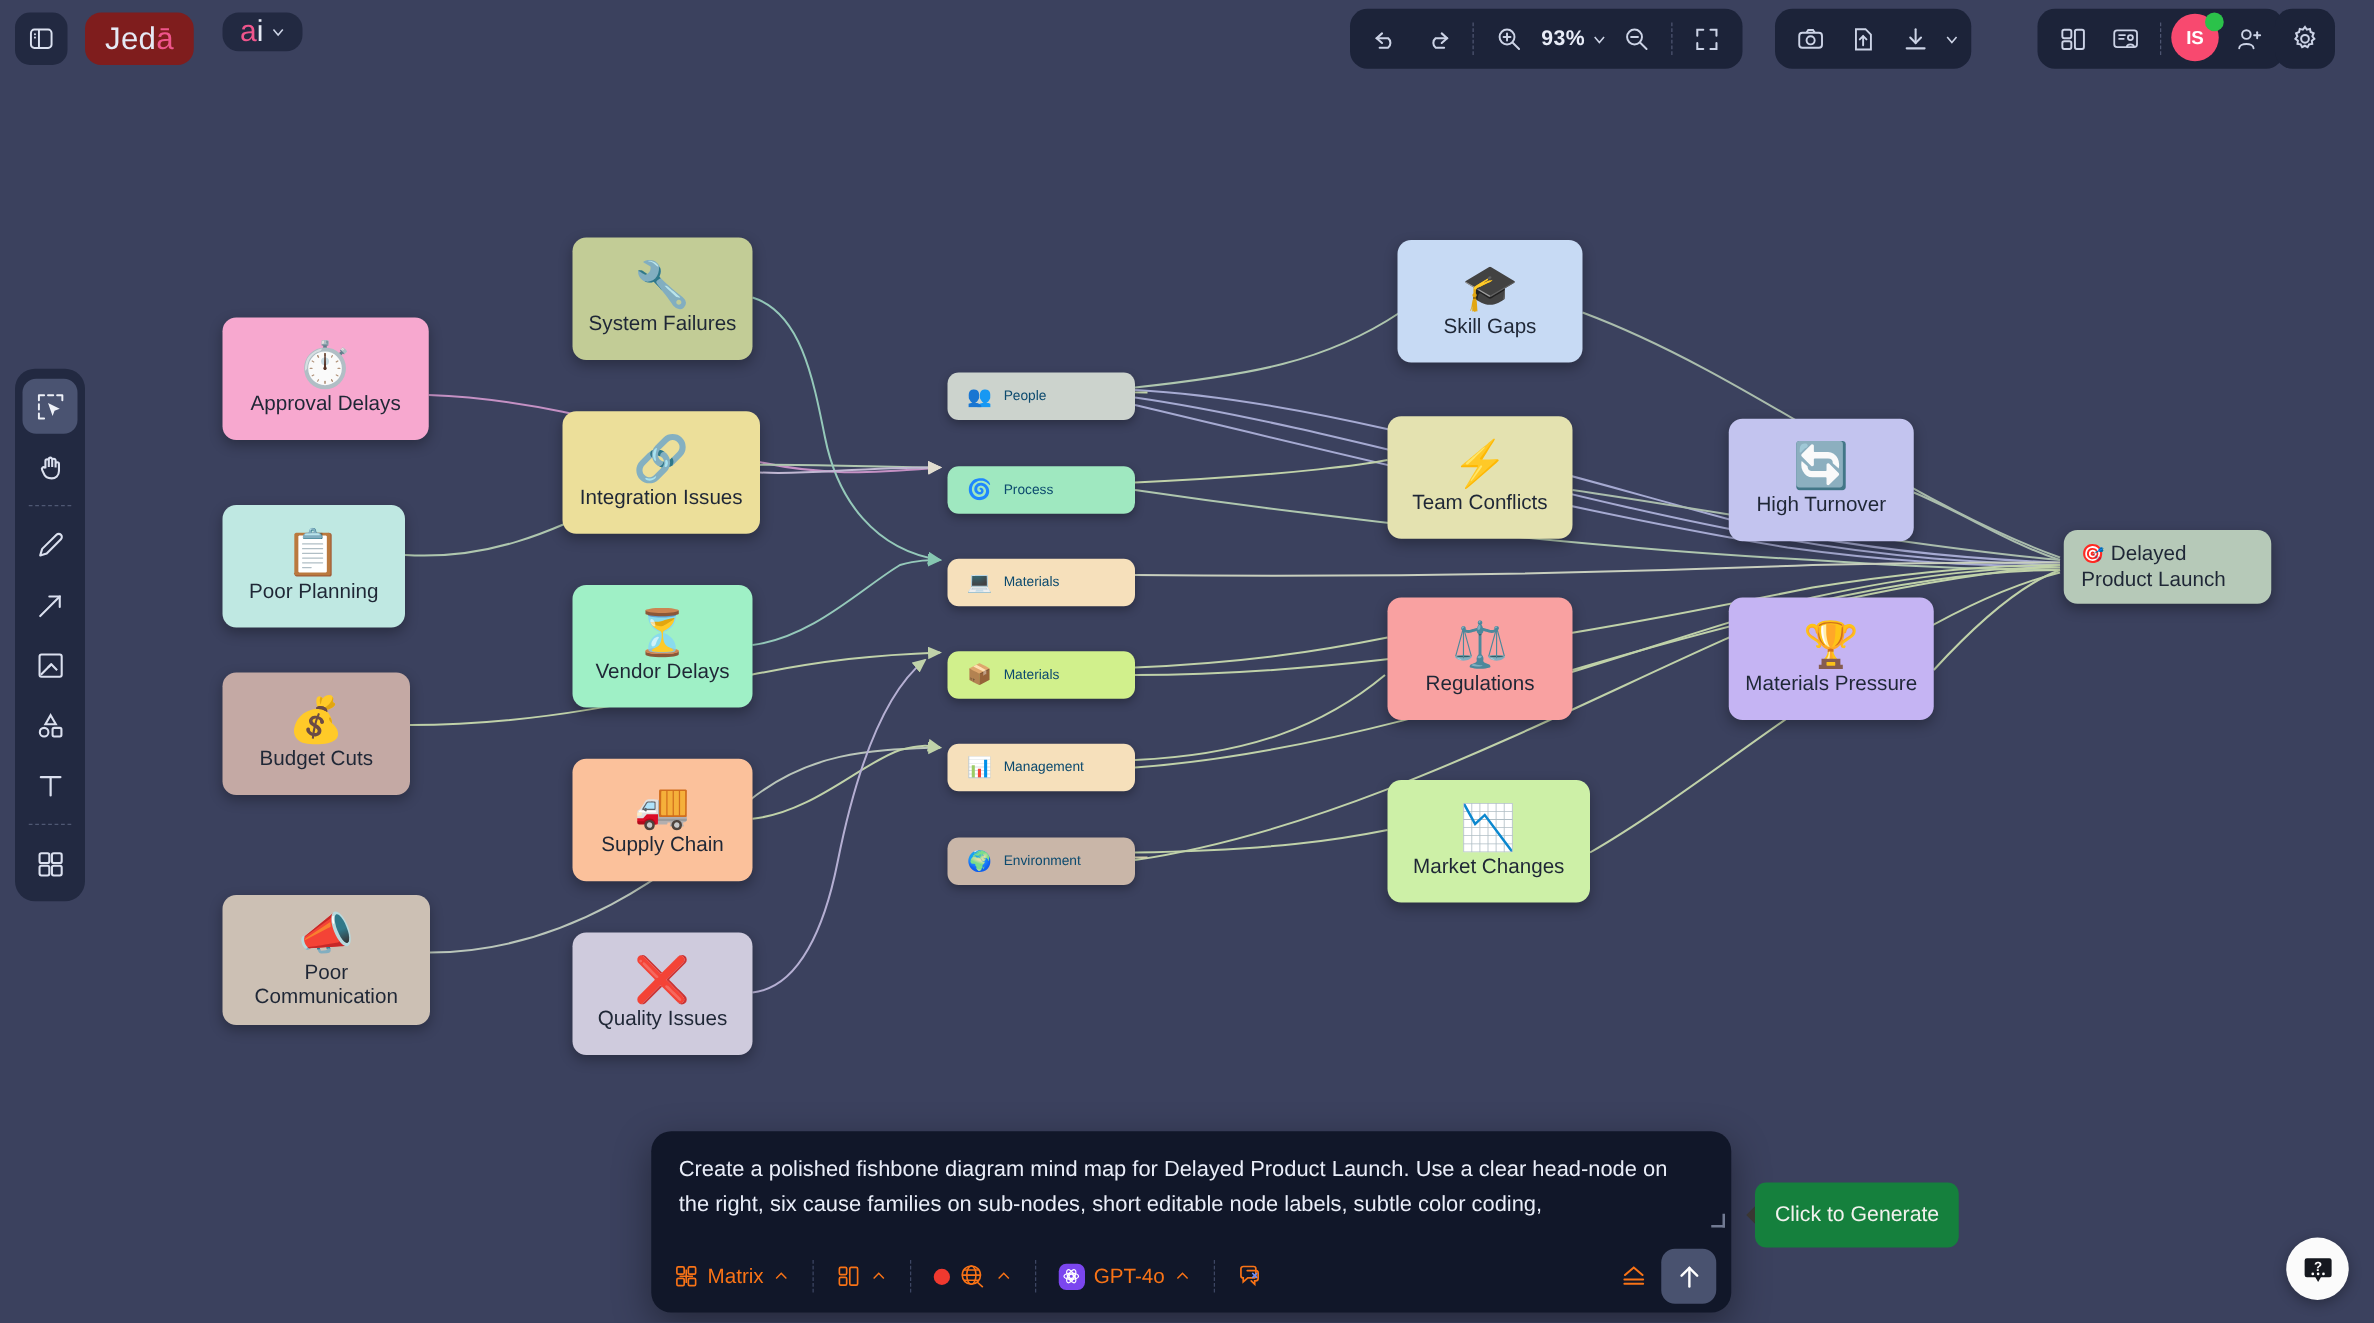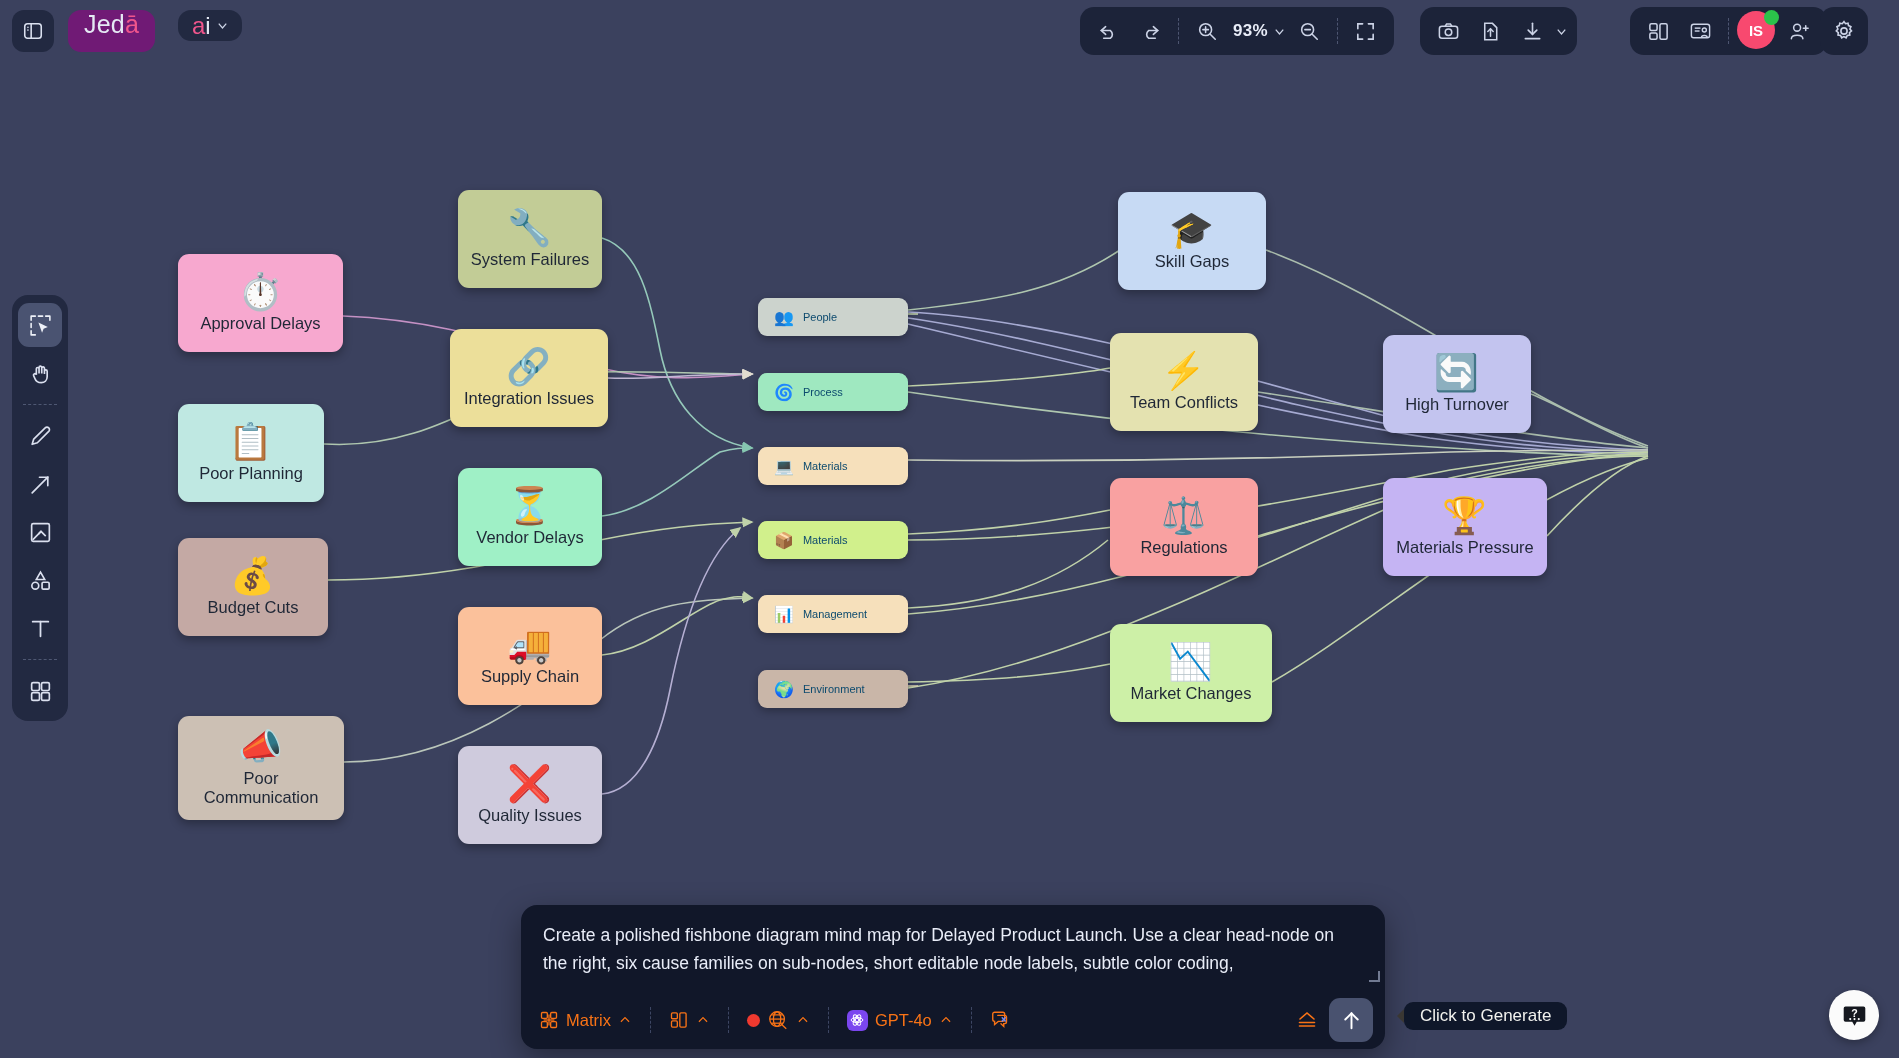--- a/index.html
+++ b/index.html
@@ -19,21 +19,21 @@
   .topbar { position: absolute; top: 0; left: 0; right: 0; height: 62px; z-index: 40; }
   .panel-btn {
     position: absolute; left: 12px; top: 10px;
     width: 42px; height: 42px; border-radius: 12px;
     background: #222941; display: flex; align-items: center; justify-content: center;
     cursor: pointer;
   }
   .logo-btn {
     position: absolute; left: 68px; top: 10px;
     height: 42px; padding: 0 16px; border-radius: 13px;
-    background: #701a75; display: flex; align-items: flex-start; justify-content: center;
+    background: #7f1d1d; display: flex; align-items: center; justify-content: center;
     cursor: pointer;
   }
   .logo-txt { font-size: 25px; font-weight: 500; color: #e5e9f4; letter-spacing: .2px; }
   .logo-txt .accent { color: #f0558c; }
   .ai-btn {
     position: absolute; left: 178px; top: 10px;
     height: 31px; padding: 0 12px 0 14px; border-radius: 13px;
     background: #222941; display: flex; align-items: center; gap: 4px; cursor: pointer;
   }
   .ai-txt { font-size: 24px; color: #e5e9f4; font-weight: 500; }
@@ -149,23 +149,23 @@
     display: flex; align-items: center; justify-content: center;
     color: #fff; cursor: pointer;
   }
   .reddot { width: 13px; height: 13px; border-radius: 50%; background: #f0392f; }
   .gpt-chip {
     width: 21px; height: 21px; border-radius: 6px; background: #7b46ef;
     display: flex; align-items: center; justify-content: center; color: #fff; font-size: 13px;
   }
 
   .tooltip {
-    position: absolute; left: 1404px; top: 1002px;
-    background: #0f172a; color: #f2f2ee;
-    padding: 4px 16px; border-radius: 9px; font-size: 17px;
+    position: absolute; left: 1404px; top: 946px;
+    background: #15803d; color: #f2f2ee;
+    padding: 16px 16px; border-radius: 9px; font-size: 17px;
     z-index: 46; white-space: nowrap;
   }
   .tooltip::before {
     content: ""; position: absolute; left: -7px; top: 50%; margin-top: -7px;
     border: 7px solid transparent; border-right-color: #3a3733; border-left: 0;
   }
 
   .help-btn {
     position: absolute; right: 20px; bottom: 18px;
     width: 50px; height: 50px; border-radius: 50%;
@@ -315,20 +315,23 @@
         <div class="node" style="left: 1383px; top: 335px; width: 148px; height: 98px; background: rgb(195, 196, 239);">
           <span class="emoji">🔄</span>
           <span class="lbl">High Turnover</span>
         </div>
         <div class="node" style="left: 1383px; top: 478px; width: 164px; height: 98px; background: rgb(197, 180, 243);">
           <span class="emoji">🏆</span>
           <span class="lbl">Materials Pressure</span>
         </div>
       </div>
 
+    <div class="head-node" id="head-node" style="left: 1651px; top: 424px; width: 166px; min-height: 50px; background: rgb(182, 201, 184);">
+      <span class="emoji">🎯</span><span>Delayed Product Launch</span>
+    </div>
   </div>
 
   <div class="topbar">
 
     <div class="panel-btn">
       <svg width="22" height="22" viewBox="0 0 24 24" fill="none" stroke="#dbe1f0" stroke-width="1.7">
         <rect x="3" y="4" width="18" height="16" rx="3"></rect>
           <line x1="10" y1="4" x2="10" y2="20"></line>
         <circle cx="6.5" cy="8" r=".9" fill="#dbe1f0" stroke="none"></circle>
         <circle cx="6.5" cy="11" r=".9" fill="#dbe1f0" stroke="none"></circle>

